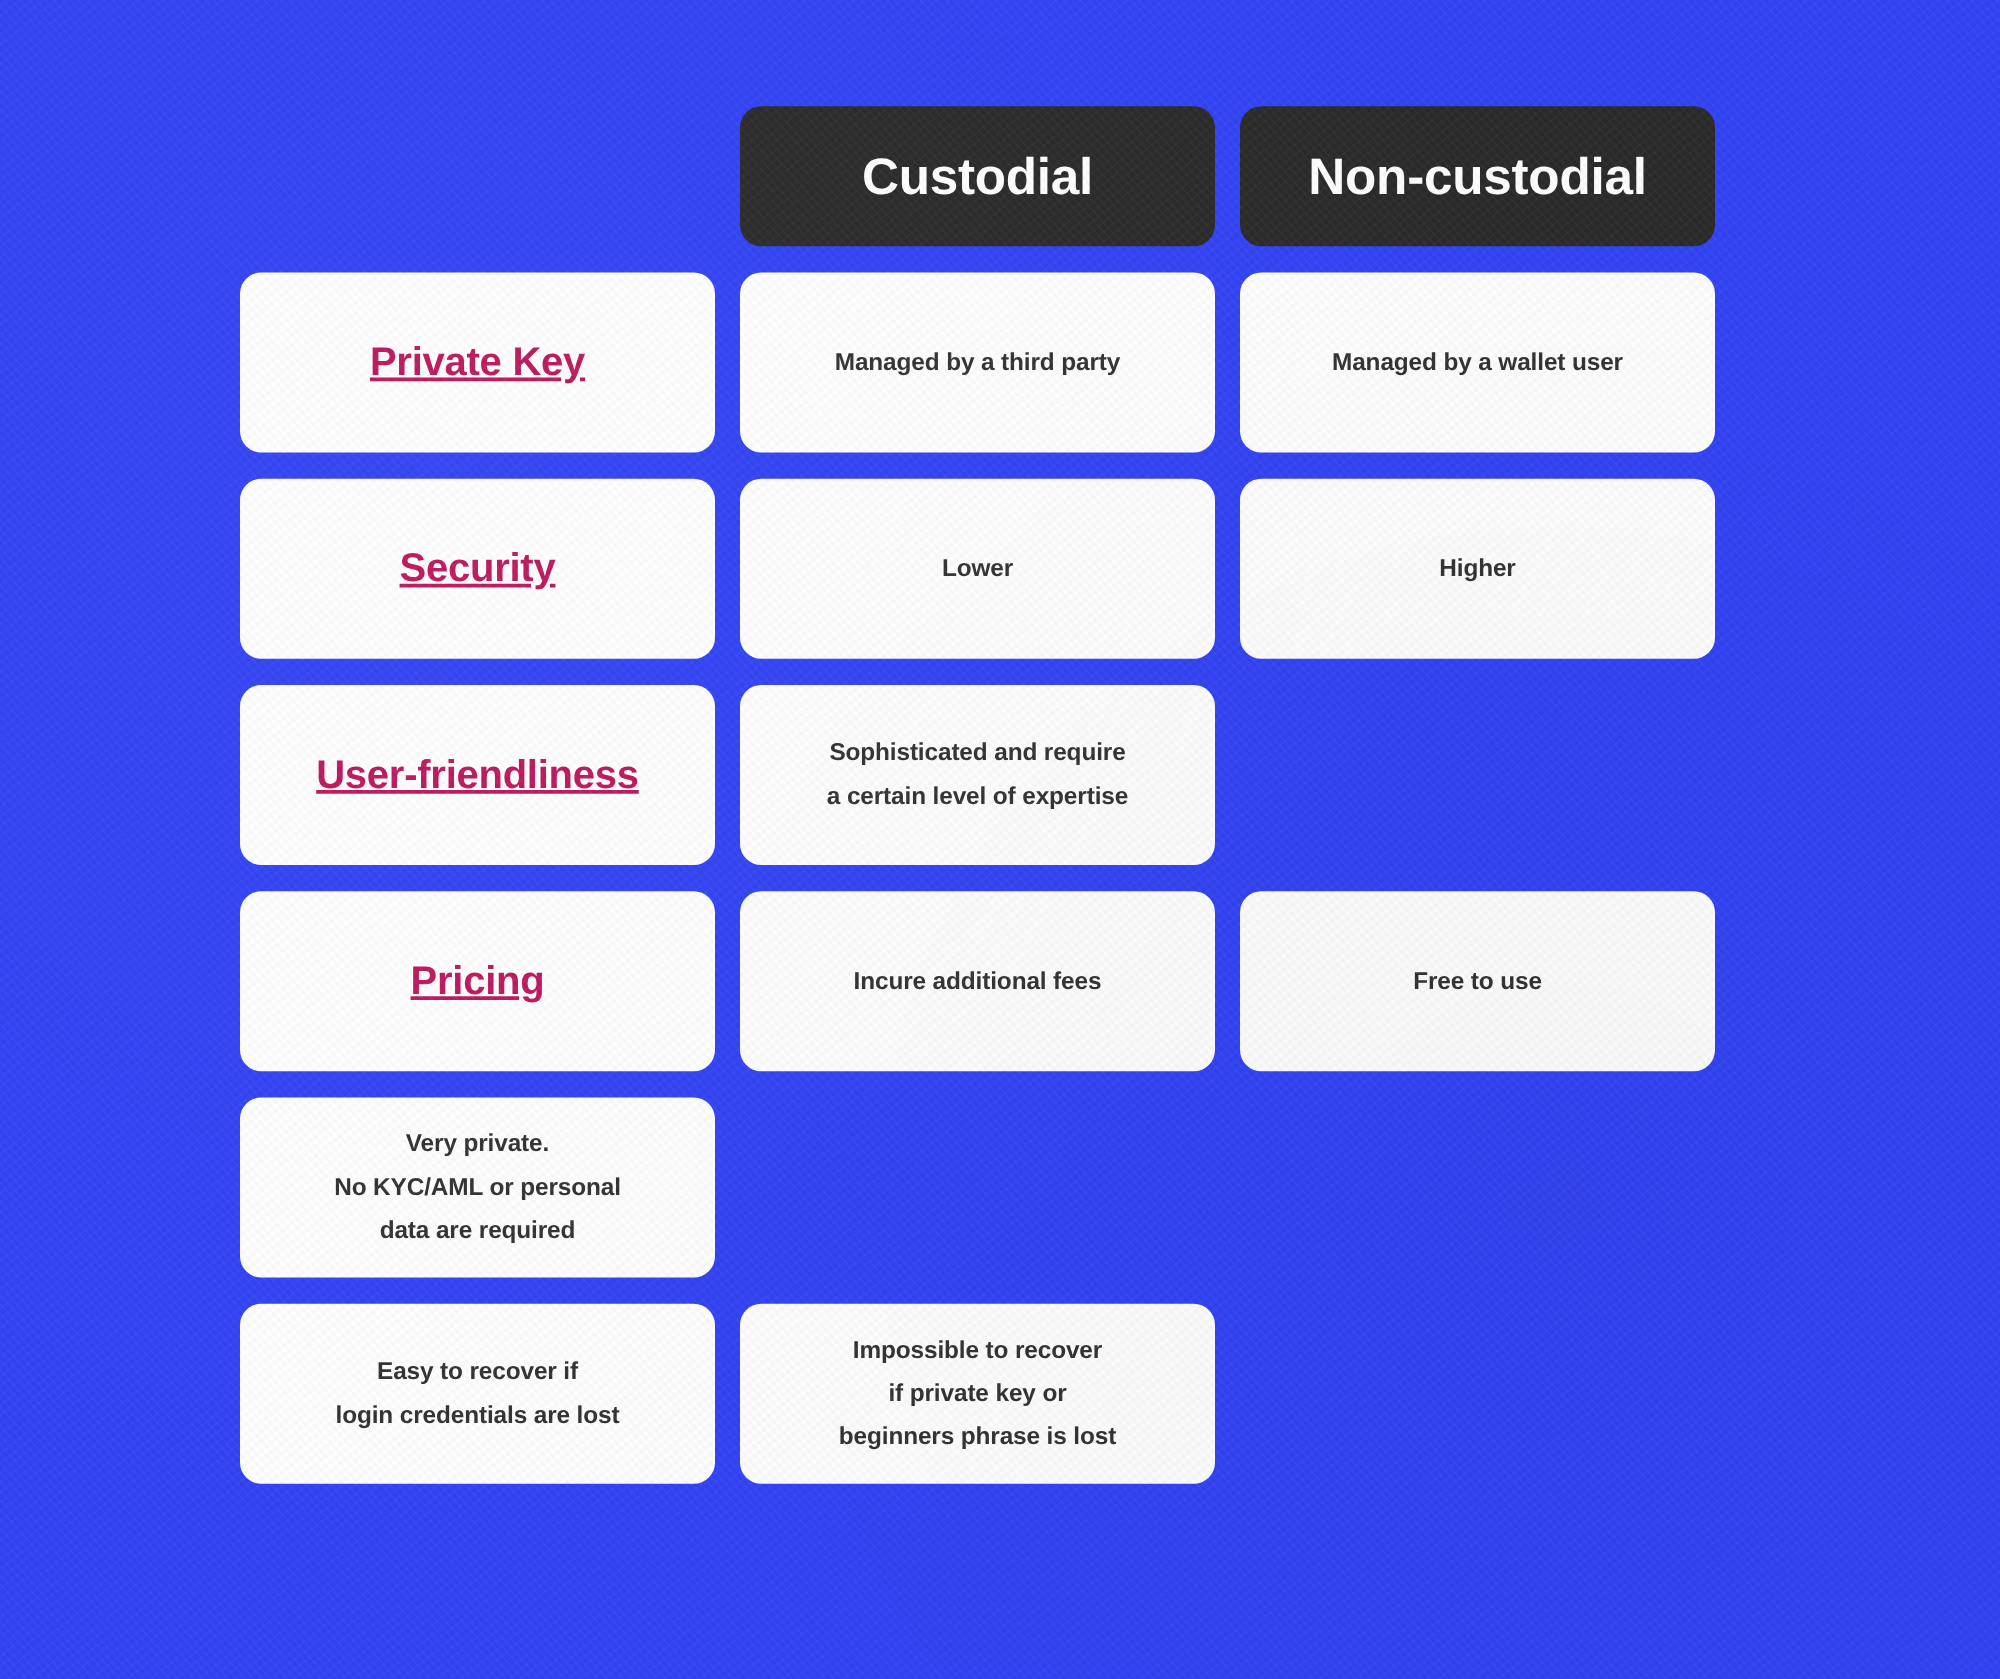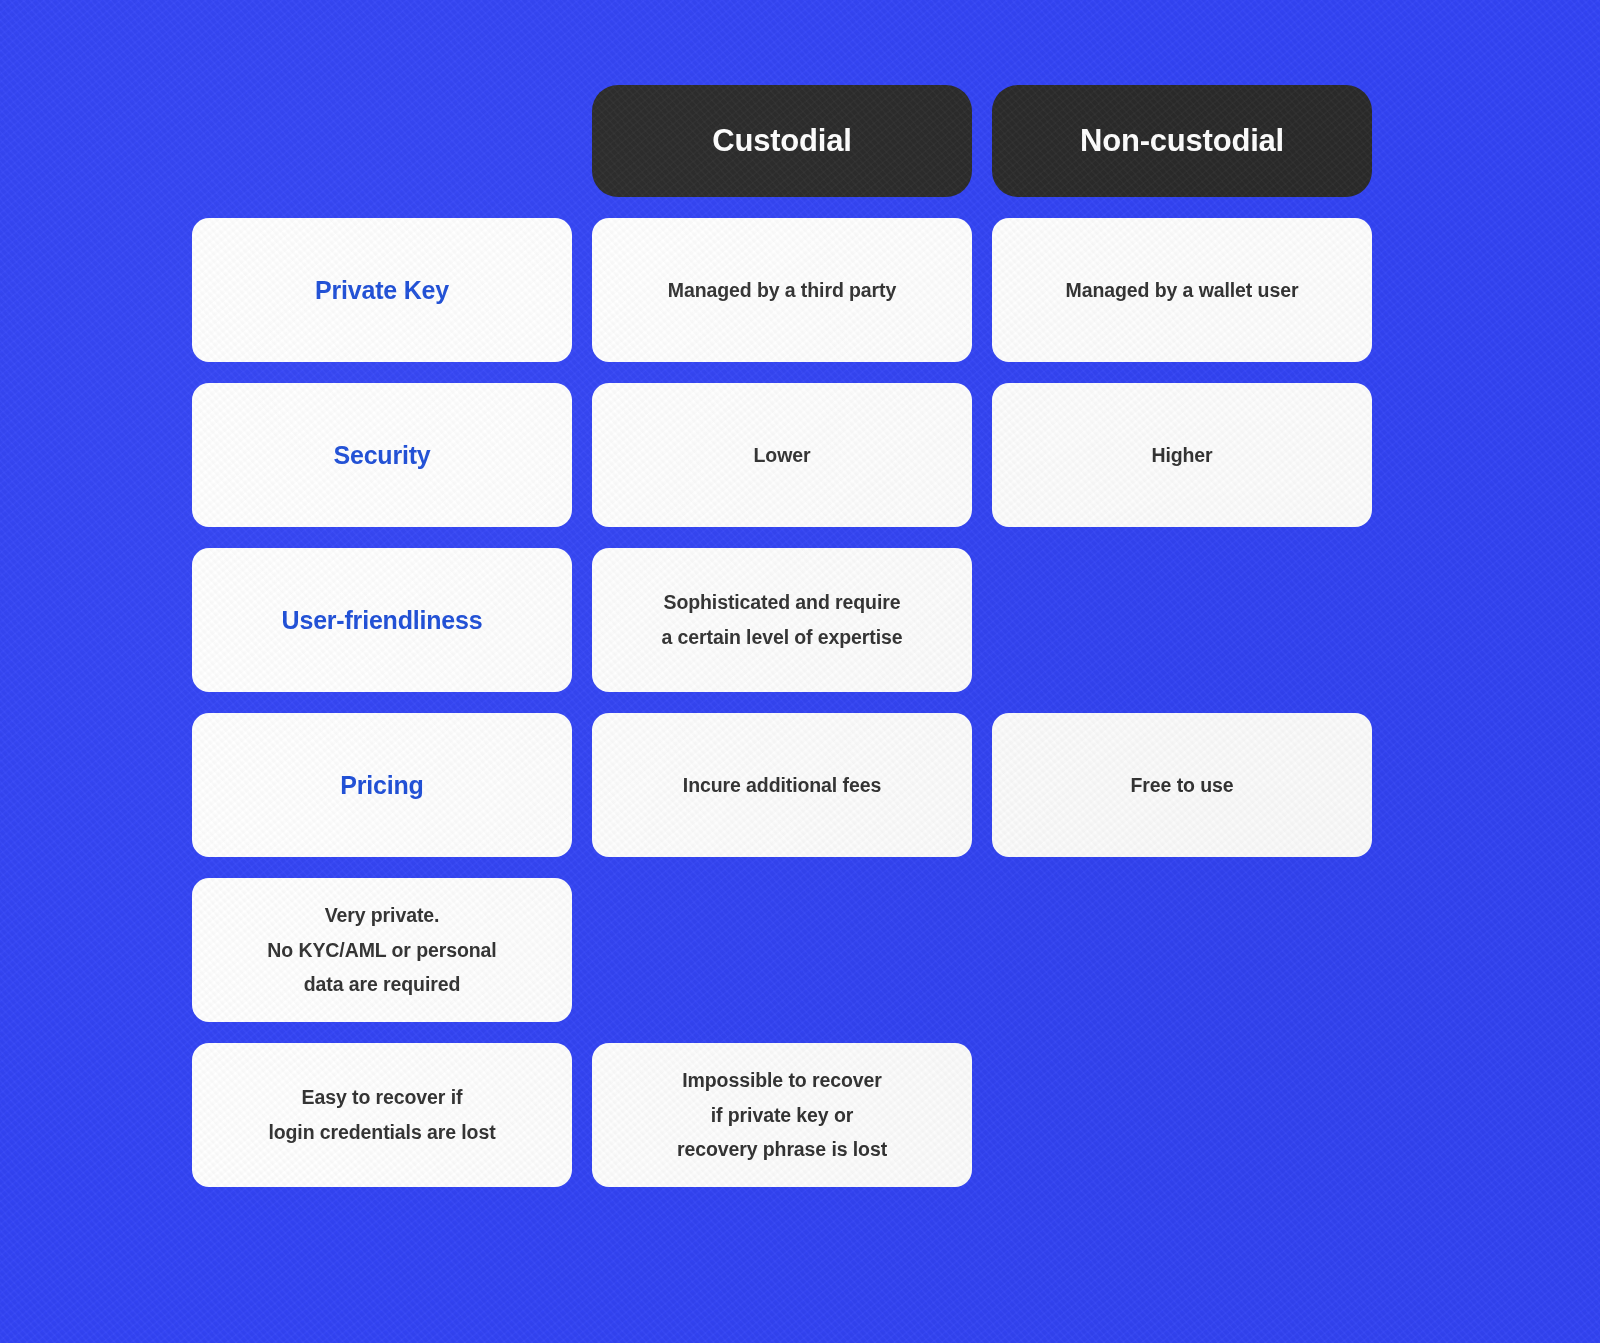--- a/index.html
+++ b/index.html
@@ -68,43 +68,43 @@
   
   #header-row { height: 112px; margin-bottom: 21px; }
   .header-spacer {
     width: 380px;
     background: transparent;
   }
   .header-cell {
     height: 112px;
     background: #2b2b2b;
     color: #ffffff;
-    font-size: 31px;
+    font-size: 41px;
     font-weight: bold;
     letter-spacing: -0.2px;
-    border-radius: 26px;
   }
 
   
   .body-row { height: 144px; }
   .body-cell {
     height: 144px;
     background: #ffffff;
     color: #333333;
     font-size: 19.5px;
     font-weight: bold;
     line-height: 1.78;
     letter-spacing: -0.1px;
   }
   .label-cell {
-    color: #1d4ed8;
-    font-size: 25px;
+    color: #be185d;
+    font-size: 32px;
     font-weight: bold;
     letter-spacing: -0.2px;
     line-height: 1.3;
+    text-decoration: underline;
   }
   .cell-text { white-space: pre-line; }
 </style>
 </head>
 <body>
 
 <div id="texture-overlay"></div>
 
 <div id="table-wrap">
 
@@ -173,17 +173,17 @@
   </div>
 
   <div class="grid-row body-row">
     <div class="cell body-cell">
       <span class="cell-text">Easy to recover if
 login credentials are lost</span>
     </div>
     <div class="cell body-cell">
       <span class="cell-text">Impossible to recover
 if private key or
-recovery phrase is lost</span>
+beginners phrase is lost</span>
     </div>
   </div>
 
 </div>
 
 </body></html>

